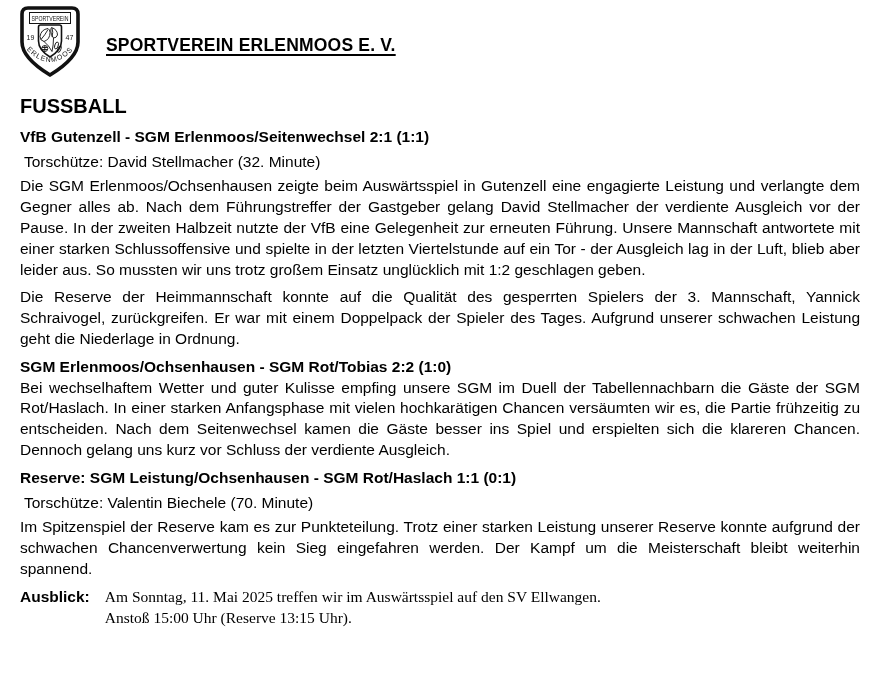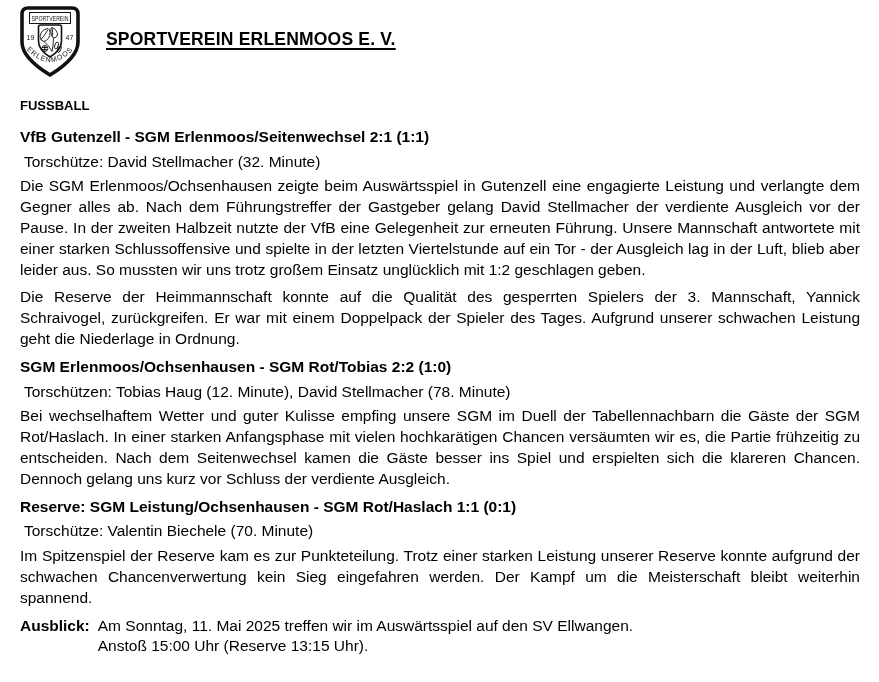--- a/index.html
+++ b/index.html
@@ -27,39 +27,39 @@
   .crest {
     position: absolute;
     left: 17px;
     top: 6px;
     width: 66px;
     height: 72px;
   }
   .club-title {
     position: absolute;
     left: 106px;
-    top: 29px;
+    top: 35px;
     margin: 0;
     font-size: 17.5px;
     font-weight: bold;
     letter-spacing: 0.2px;
     text-decoration: underline;
     text-decoration-thickness: 2px;
     text-underline-offset: 3px;
     white-space: nowrap;
   }
   .content {
     margin-left: 20px;
     width: 840px;
     font-size: 15.5px;
     line-height: 20.8px;
   }
   .section-title {
     margin: 0 0 10px 0;
-    font-size: 13px;
+    font-size: 20px;
     font-weight: bold;
   }
   .report {
     margin: 0 0 7px 0;
   }
   .headline {
     margin: 0;
     font-size: 15.5px;
     font-weight: bold;
   }
@@ -68,29 +68,31 @@
   }
   .body-text {
     margin: 0;
     text-align: justify;
     hyphens: manual;
     -webkit-hyphens: manual;
   }
   .outlook {
     display: flex;
     margin-top: 3px;
+    gap: 7px;
   }
   .outlook-label {
     flex: 0 0 auto;
     font-weight: bold;
     margin-right: 8px;
     white-space: nowrap;
   }
   .outlook-body {
     flex: 1 1 auto;
+    font-family: Liberation Serif, serif;
   }
   svg text, svg textPath {
     font-family: "Liberation Sans", sans-serif;
     fill: #111111;
   }
 </style>
 </head>
 <body>
 
 <div class="page">
@@ -140,21 +142,20 @@
       <div class="scorers">Torschütze: David Stellmacher (32. Minute)</div>
       <p class="body-text">Die SGM Erlenmoos/Ochsenhausen zeigte beim Auswärtsspiel in Gutenzell eine engagierte Leistung und verlangte dem Gegner alles ab. Nach dem Führungstreffer der Gastgeber gelang David Stellmacher der ver­diente Ausgleich vor der Pause. In der zweiten Halbzeit nutzte der VfB eine Gelegenheit zur erneuten Füh­rung. Unsere Mannschaft antwortete mit einer starken Schlussoffensive und spielte in der letzten Viertelstun­de auf ein Tor - der Ausgleich lag in der Luft, blieb aber leider aus. So mussten wir uns trotz großem Einsatz unglücklich mit 1:2 geschlagen geben.</p>
     </section>
 
     <section class="report">
       <p class="body-text">Die Reserve der Heimmannschaft konnte auf die Qualität des gesperrten Spielers der 3. Mannschaft, Yannick Schraivogel, zurückgreifen. Er war mit einem Doppelpack der Spieler des Tages. Aufgrund unserer schwa­chen Leistung geht die Niederlage in Ordnung.</p>
     </section>
 
     <section class="report">
       <h3 class="headline">SGM Erlenmoos/Ochsenhausen - SGM Rot/Tobias 2:2 (1:0)</h3>
-      <div class="scorers">Torschützen: Tobias Haug (12. Minute), David Stellmacher (78. Minute)</div>
       <p class="body-text">Bei wechselhaftem Wetter und guter Kulisse empfing unsere SGM im Duell der Tabellennachbarn die Gäste der SGM Rot/Haslach. In einer starken Anfangsphase mit vielen hochkarätigen Chancen versäumten wir es, die Partie frühzeitig zu entscheiden. Nach dem Seitenwechsel kamen die Gäste besser ins Spiel und erspiel­ten sich die klareren Chancen. Dennoch gelang uns kurz vor Schluss der verdiente Ausgleich.</p>
     </section>
 
     <section class="report">
       <h3 class="headline">Reserve: SGM Leistung/Ochsenhausen - SGM Rot/Haslach 1:1 (0:1)</h3>
       <div class="scorers">Torschütze: Valentin Biechele (70. Minute)</div>
       <p class="body-text">Im Spitzenspiel der Reserve kam es zur Punkteteilung. Trotz einer starken Leistung unserer Reserve konnte aufgrund der schwachen Chancenverwertung kein Sieg eingefahren werden. Der Kampf um die Meisterschaft bleibt weiterhin spannend.</p>
     </section>
 
     <section class="outlook">

